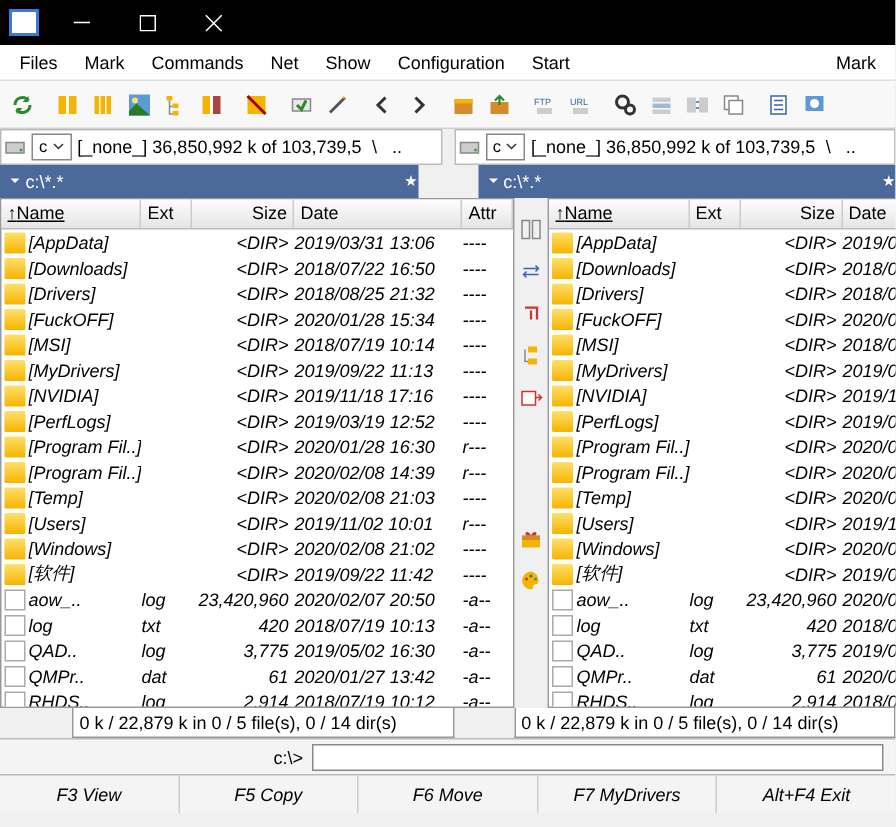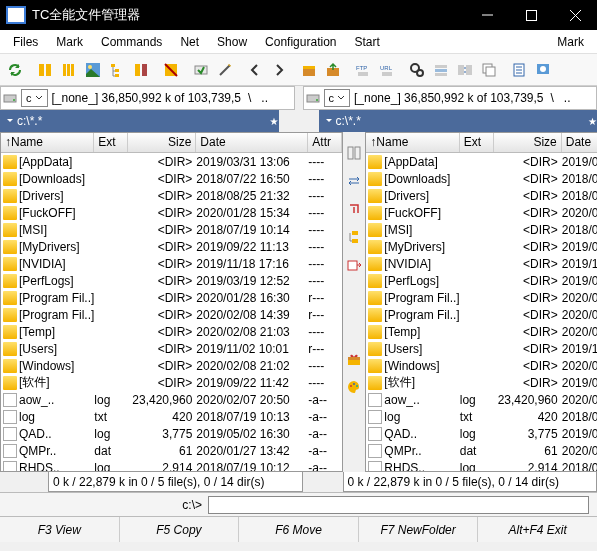--- a/index.html
+++ b/index.html
@@ -25,22 +25,22 @@
   .half .dots { padding:0 3px;}
   .ctrsep{width:8px;}
   .tabbar { display:flex; height:22px;}
   .tab { flex:1; background:#4b6a9b; color:#fff; display:flex; align-items:center; padding-left:6px; font-size:12px; gap:3px;}
   .tab .star{color:#fff; font-size:10px;}
   .tabmid{width:40px;}
   .main { display:flex; height:340px; }
   .panel { flex:1; display:flex; flex-direction:column; border:1px solid #999; background:#fff;}
   .colhdr { display:flex; height:20px; background:linear-gradient(#fefefe,#e4e4e4); border-bottom:1px solid #bbb; font-size:12px;}
   .colhdr > div { border-right:1px solid #ccc; padding:2px 4px; overflow:hidden; white-space:nowrap;}
-  .c-name{flex:1.6;} .c-ext{width:34px;} .c-size{width:68px; text-align:right;} .c-date{width:112px;} .c-attr{width:34px; border-right:none;}
-  .rows { flex:1; overflow:hidden;}
+  .c-name{flex:1.6;text-decoration:underline;} .c-ext{width:34px;} .c-size{width:68px; text-align:right;} .c-date{width:112px;} .c-attr{width:34px; border-right:none;}
+  .rows { flex:1; overflow:hidden;font-style:italic;}
   .row { display:flex; height:17px; align-items:center; font-size:12px; padding-left:2px;}
   .row .ic{width:14px;height:14px;margin-right:2px;display:inline-block;}
   .row .nm{flex:1.6; white-space:nowrap; overflow:hidden;}
   .row .ex{width:34px;}
   .row .sz{width:68px; text-align:right; padding-right:4px;}
   .row .dt{width:112px;}
   .row .at{width:34px;}
   .fldr{background:linear-gradient(#ffe06a,#f5b400); border-radius:1px;}
   .fil{background:#fff;border:1px solid #aaa;}
   .statusbar{height:20px;border:1px solid #999;border-top:none;background:#fff;display:flex;align-items:center;padding-left:4px;font-size:12px;}
@@ -55,21 +55,20 @@
   .statuswrap{display:flex;padding-left:48px;}
   .statuswrap > .statusbar{flex:1;}
   .statmid{width:40px;}
   svg{display:block;}
 </style>
 </head>
 <body>
 
 <div class="titlebar">
   <span class="ico"></span>
-  <span class="titlebar-title">TC全能文件管理器</span>
   <div class="winbtn">
       <svg viewBox="0 0 11 11">
         <path d="M0 5h11" stroke="#fff" stroke-width="1"></path>
       </svg>
     </div>
   <div class="winbtn">
       <svg viewBox="0 0 11 11">
         <rect x="0.5" y="0.5" width="10" height="10" fill="none" stroke="#fff"></rect>
       </svg>
     </div>
@@ -652,15 +651,15 @@
 
 <div class="promptrow">
   <div class="prompt-l">c:\&gt;</div>
   <div class="prompt-in"></div>
 </div>
 
 <div class="fnrow">
   <div class="fnbtn">F3 View</div>
   <div class="fnbtn">F5 Copy</div>
   <div class="fnbtn">F6 Move</div>
-  <div class="fnbtn">F7 NewFolder</div>
+  <div class="fnbtn">F7 MyDrivers</div>
   <div class="fnbtn">Alt+F4 Exit</div>
 </div>
 
 </body></html>

